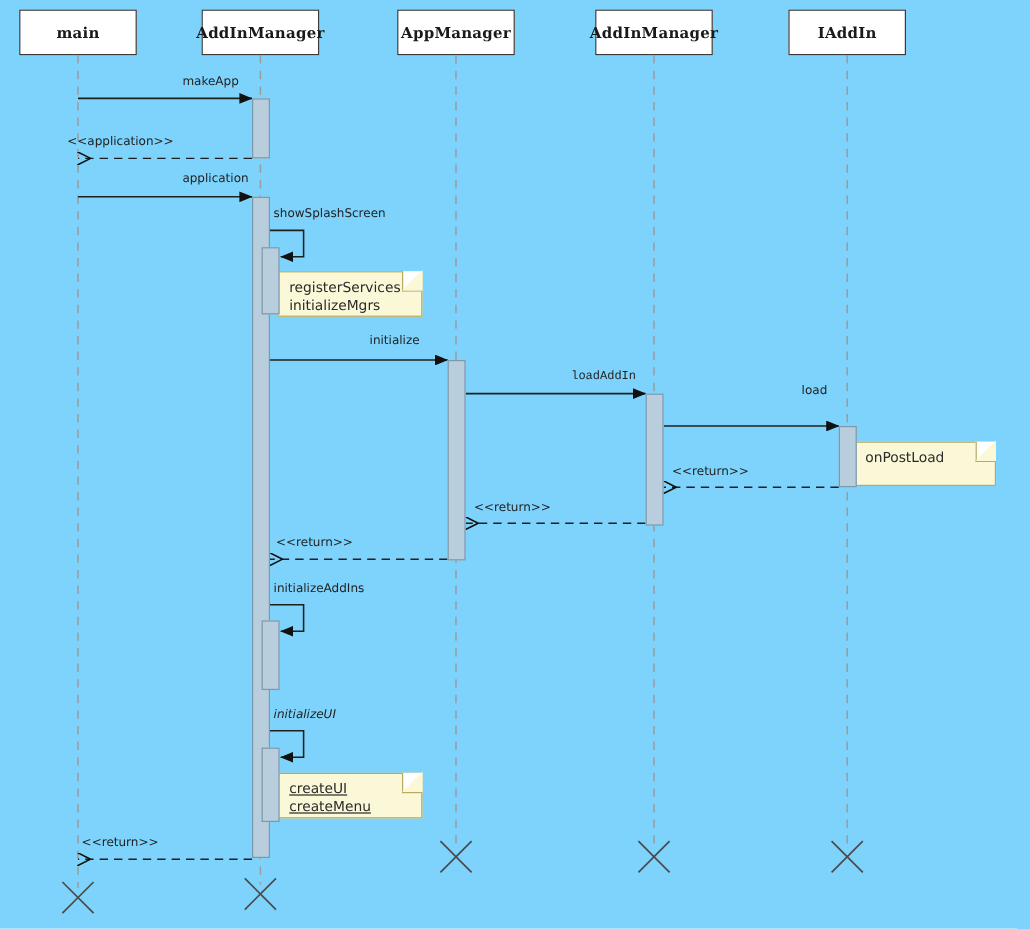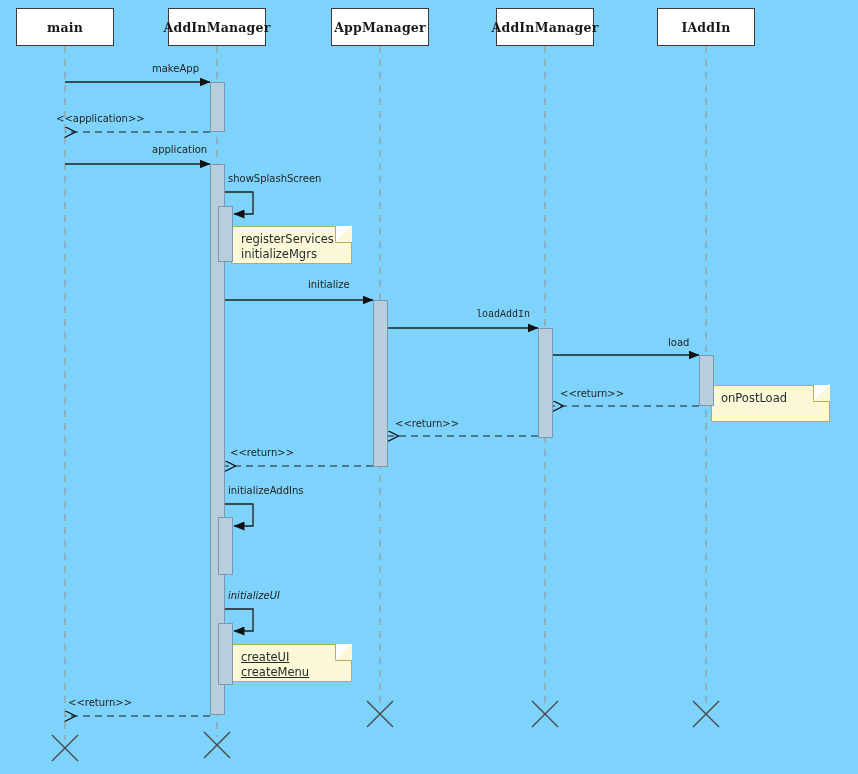--- a/index.html
+++ b/index.html
@@ -180,33 +180,33 @@
       <div class="activation" style="left: 373px; top: 300px; width: 15px; height: 167px; background: rgb(185, 206, 221); border-color: rgb(125, 152, 171); z-index: 2;"></div>
       <div class="activation" style="left: 538px; top: 328px; width: 15px; height: 110px; background: rgb(185, 206, 221); border-color: rgb(125, 152, 171); z-index: 2;"></div>
       <div class="activation" style="left: 699px; top: 355px; width: 15px; height: 51px; background: rgb(185, 206, 221); border-color: rgb(125, 152, 171); z-index: 2;"></div>
       <div class="activation" style="left: 218px; top: 517px; width: 15px; height: 58px; background: rgb(185, 206, 221); border-color: rgb(125, 152, 171); z-index: 3;"></div>
       <div class="activation" style="left: 218px; top: 623px; width: 15px; height: 62px; background: rgb(185, 206, 221); border-color: rgb(125, 152, 171); z-index: 3;"></div>
     </div>
 
   <div id="notes-layer">
       <div class="note" style="left: 231px; top: 226px; width: 121px; height: 38px; background: rgb(251, 248, 216); border-color: rgb(184, 171, 94);"><span>registerServices
 initializeMgrs</span><span class="fold"></span></div>
-      <div class="note" style="left: 711px; top: 385px; width: 119px; height: 37px; background: rgb(251, 248, 216); border-color: rgb(184, 171, 94);"><span>onPostLoad</span><span class="fold"></span></div>
+      <div class="note" style="left: 711px; top: 368px; width: 119px; height: 37px; background: rgb(251, 248, 216); border-color: rgb(184, 171, 94);"><span>onPostLoad</span><span class="fold"></span></div>
       <div class="note" style="left: 231px; top: 644px; width: 121px; height: 38px; background: rgb(251, 248, 216); border-color: rgb(184, 171, 94); text-decoration: underline;"><span>createUI
 createMenu</span><span class="fold"></span></div>
     </div>
 
   <div id="labels-layer">
       <span class="msg-label" style="left: 152px; top: 62px;">makeApp</span>
       <span class="msg-label" style="left: 56px; top: 112px;">&lt;&lt;application&gt;&gt;</span>
       <span class="msg-label" style="left: 152px; top: 143px;">application</span>
       <span class="msg-label" style="left: 228px; top: 172px;">showSplashScreen</span>
       <span class="msg-label" style="left: 308px; top: 278px;">initialize</span>
       <span class="msg-label" style="left: 476px; top: 308px; font-family: Liberation Mono, monospace;">loadAddIn</span>
-      <span class="msg-label" style="left: 668px; top: 336px;">load</span>
+      <span class="msg-label" style="left: 668px; top: 319px;">load</span>
       <span class="msg-label" style="left: 560px; top: 387px;">&lt;&lt;return&gt;&gt;</span>
       <span class="msg-label" style="left: 395px; top: 417px;">&lt;&lt;return&gt;&gt;</span>
       <span class="msg-label" style="left: 230px; top: 446px;">&lt;&lt;return&gt;&gt;</span>
       <span class="msg-label" style="left: 228px; top: 484px;">initializeAddIns</span>
       <span class="msg-label" style="left: 228px; top: 589px; font-style: italic;">initializeUI</span>
       <span class="msg-label" style="left: 68px; top: 696px;">&lt;&lt;return&gt;&gt;</span>
     </div>
 
 </div>
 

